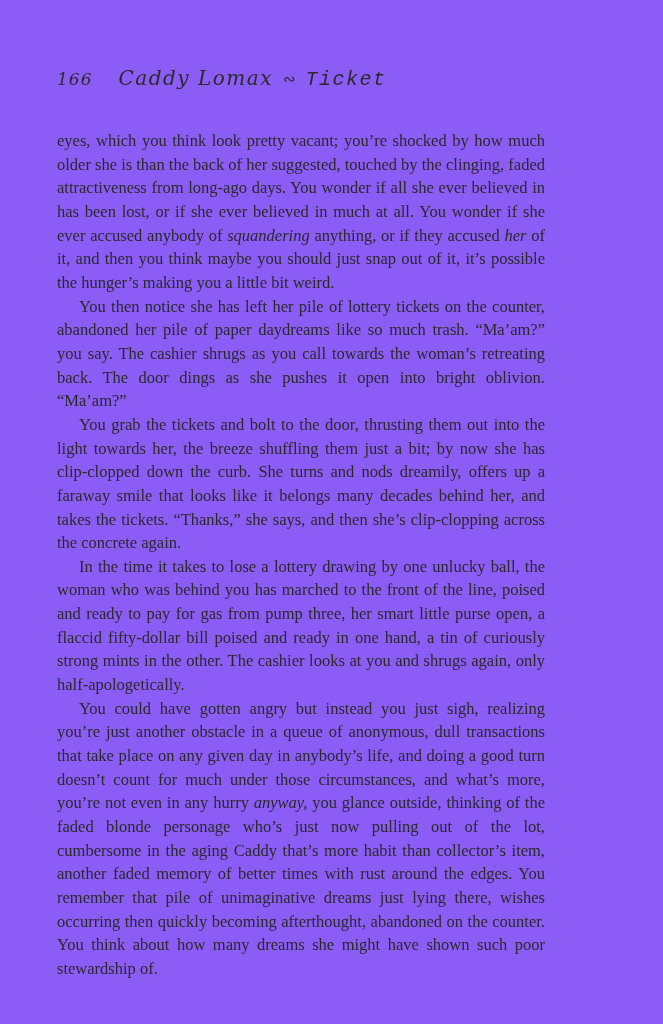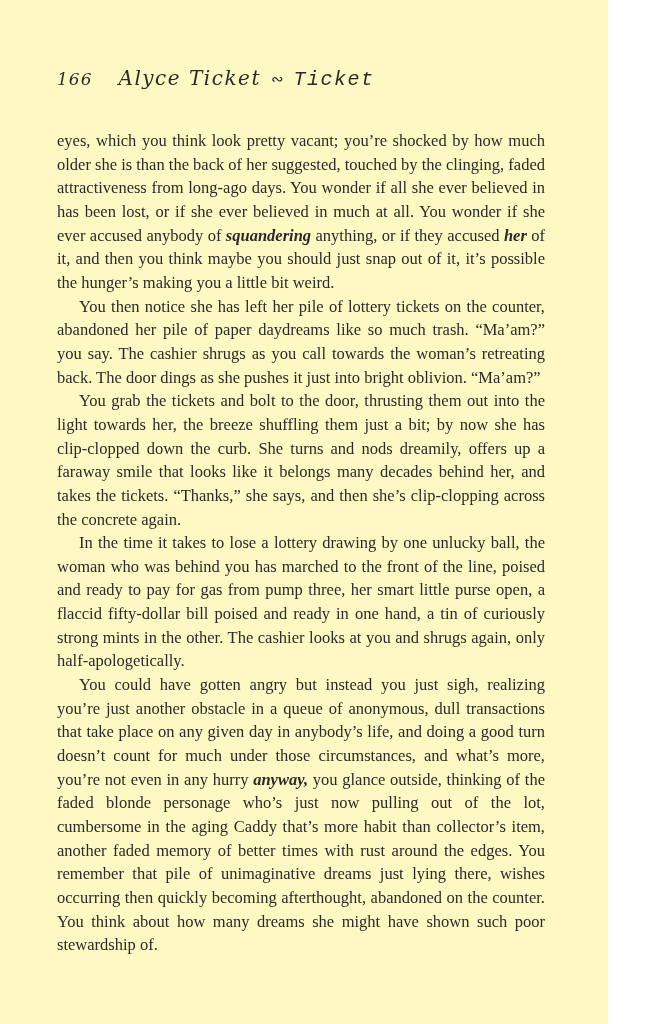--- a/index.html
+++ b/index.html
@@ -1,23 +1,23 @@
 <!DOCTYPE html>
 <html><head>
 <meta charset="utf-8">
 <style>
   * { margin: 0; padding: 0; box-sizing: border-box; }
   html, body {
     background: #ffffff;
   }
   .page {
     position: relative;
-    width: 608px;
+    width: 663px;
     height: 1024px;
-    background: #fef9c3;
+    background: #8b5cf6;
     overflow: hidden;
     font-family: "Liberation Serif", serif;
   }
   .running-head {
     position: absolute;
     top: 66px;
     left: 57px;
     right: 118px;
     display: flex;
     align-items: baseline;
@@ -61,37 +61,37 @@
     text-align: justify;
   }
   .body-text p {
     text-indent: 22px;
   }
   .body-text p.no-indent {
     text-indent: 0;
   }
   .body-text .em {
     font-style: italic;
-    font-weight: 700;
+    font-weight: 400;
   }
 </style>
 </head>
 <body>
 
 <div class="page">
   <div class="running-head">
     <span class="page-number">166</span>
     <span class="head-title-group">
-      <span class="author">Alyce Ticket</span>
+      <span class="author">Caddy Lomax</span>
       <span class="ornament">∾</span>
       <span class="title">Ticket</span>
     </span>
   </div>
 
   <div class="body-text">
 
   <p class="no-indent"><span>eyes, which you think look pretty vacant; you’re shocked by how much older she is than the back of her suggested, touched by the clinging, faded attractiveness from long-ago days. You wonder if all she ever believed in has been lost, or if she ever believed in much at all. You wonder if she ever accused anybody of </span><span class="em">squandering</span><span> anything, or if they accused </span><span class="em">her</span><span> of it, and then you think maybe you should just snap out of it, it’s possible the hunger’s making you a little bit weird.</span></p>
-      <p><span>You then notice she has left her pile of lottery tickets on the counter, abandoned her pile of paper daydreams like so much trash. “Ma’am?” you say. The cashier shrugs as you call towards the woman’s retreating back. The door dings as she pushes it just into bright oblivion. “Ma’am?”</span></p>
+      <p><span>You then notice she has left her pile of lottery tickets on the counter, abandoned her pile of paper daydreams like so much trash. “Ma’am?” you say. The cashier shrugs as you call towards the woman’s retreating back. The door dings as she pushes it open into bright oblivion. “Ma’am?”</span></p>
       <p><span>You grab the tickets and bolt to the door, thrusting them out into the light towards her, the breeze shuffling them just a bit; by now she has clip-clopped down the curb. She turns and nods dreamily, offers up a faraway smile that looks like it belongs many decades behind her, and takes the tickets. “Thanks,” she says, and then she’s clip-clopping across the concrete again.</span></p>
       <p><span>In the time it takes to lose a lottery drawing by one unlucky ball, the woman who was behind you has marched to the front of the line, poised and ready to pay for gas from pump three, her smart little purse open, a flaccid fifty-dollar bill poised and ready in one hand, a tin of curiously strong mints in the other. The cashier looks at you and shrugs again, only half-apologetically.</span></p>
       <p><span>You could have gotten angry but instead you just sigh, realizing you’re just another obstacle in a queue of anonymous, dull transactions that take place on any given day in anybody’s life, and doing a good turn doesn’t count for much under those circumstances, and what’s more, you’re not even in any hurry </span><span class="em">anyway,</span><span> you glance outside, thinking of the faded blonde personage who’s just now pulling out of the lot, cumbersome in the aging Caddy that’s more habit than collector’s item, another faded memory of better times with rust around the edges. You remember that pile of unimaginative dreams just lying there, wishes occurring then quickly becoming afterthought, abandoned on the counter. You think about how many dreams she might have shown such poor stewardship of.</span></p>
     </div>
 </div>
 
 </body></html>

